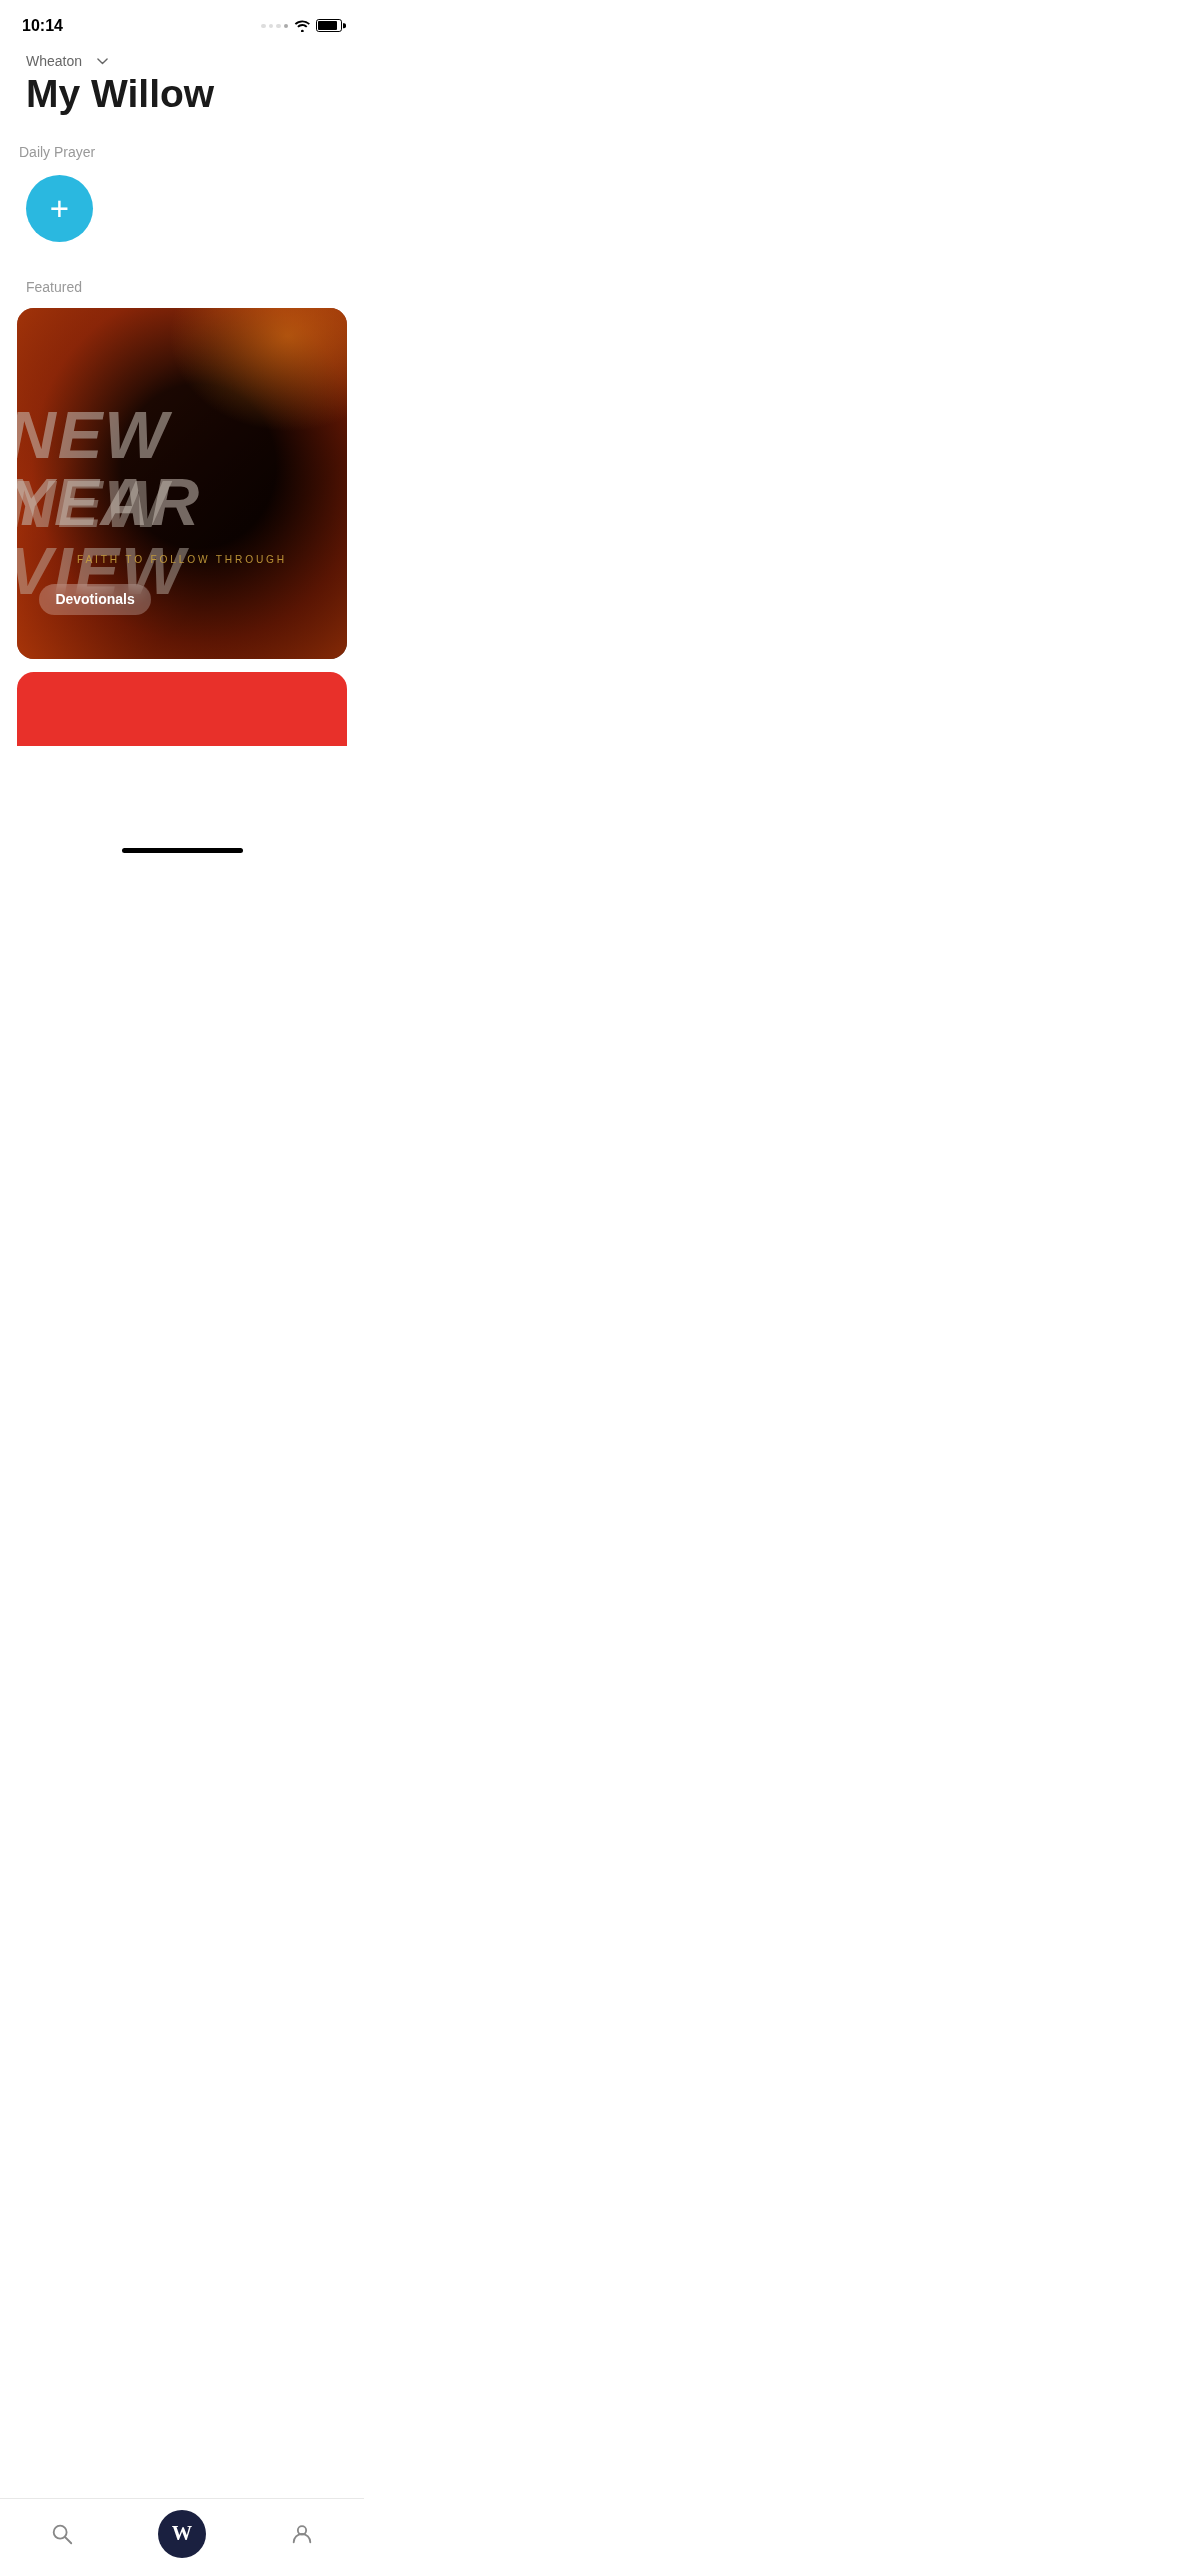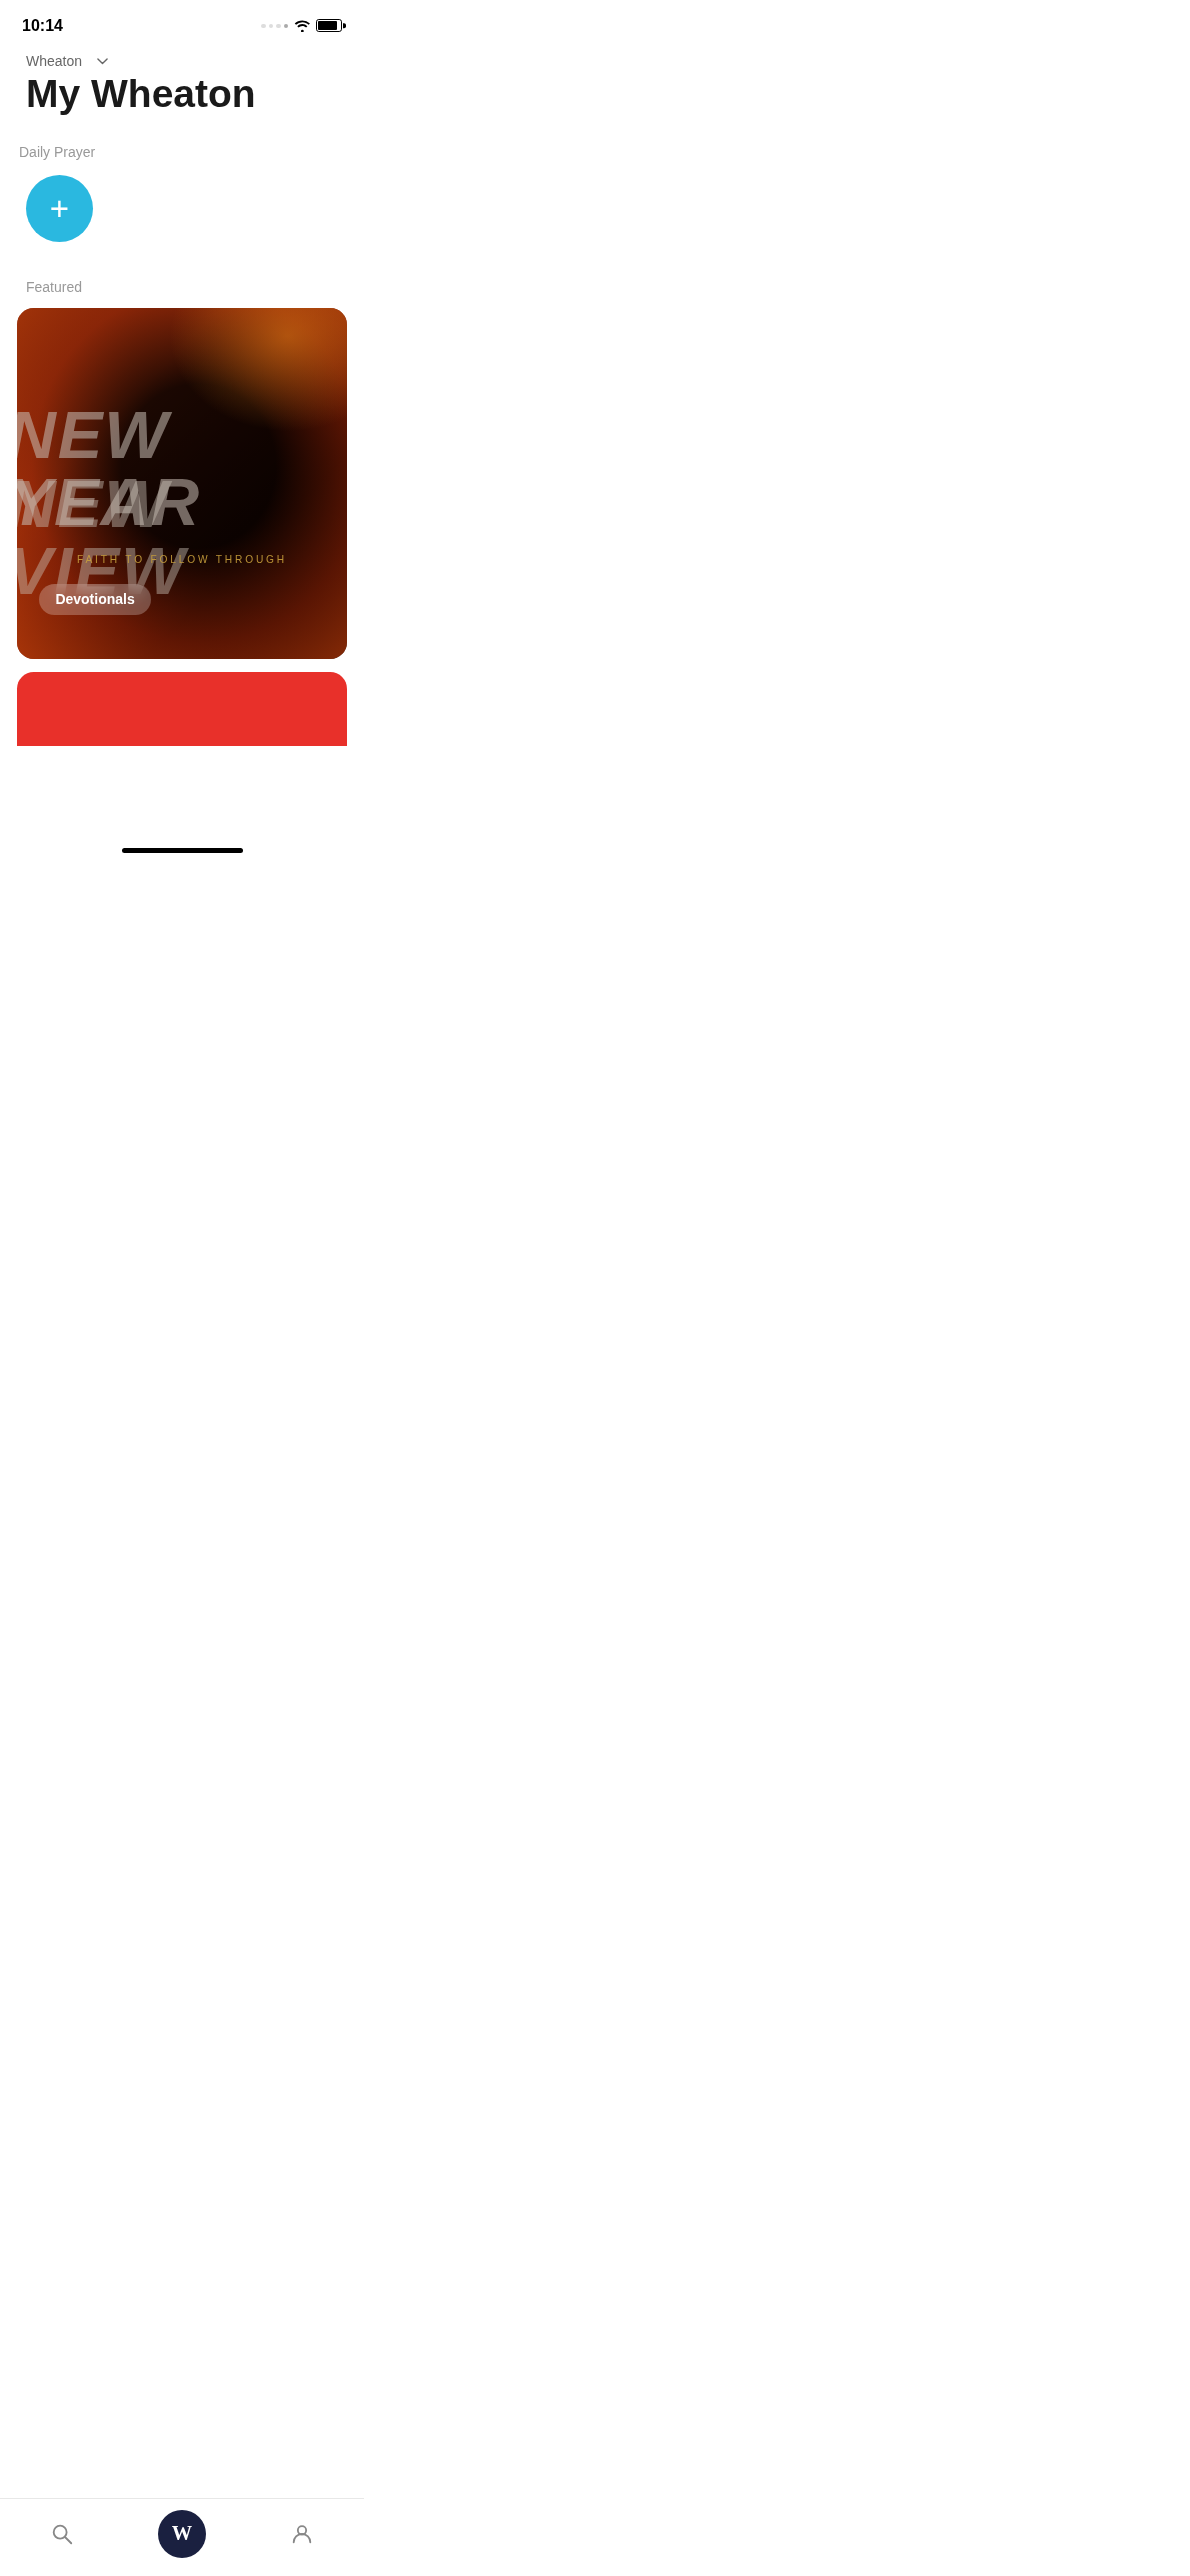--- a/index.html
+++ b/index.html
@@ -341,21 +341,21 @@
   </div>
 </div>
 
 <div class="header">
   <div class="location-selector">
     <span class="location-text">Wheaton</span>
     <svg width="11" height="7.4" viewBox="0 0 12 8">
       <path d="M1 1l5 5 5-5" stroke="#666" stroke-width="1.5" fill="none" stroke-linecap="round" stroke-linejoin="round"></path>
     </svg>
   </div>
-  <h1 class="page-title">My Wheaton</h1>
+  <h1 class="page-title">My Willow</h1>
 </div>
 
 <div>
   <div class="section-label">Daily Prayer</div>
   <button class="add-prayer-btn">
     <span class="plus-icon">+</span>
   </button>
 </div>
 
 <div>

